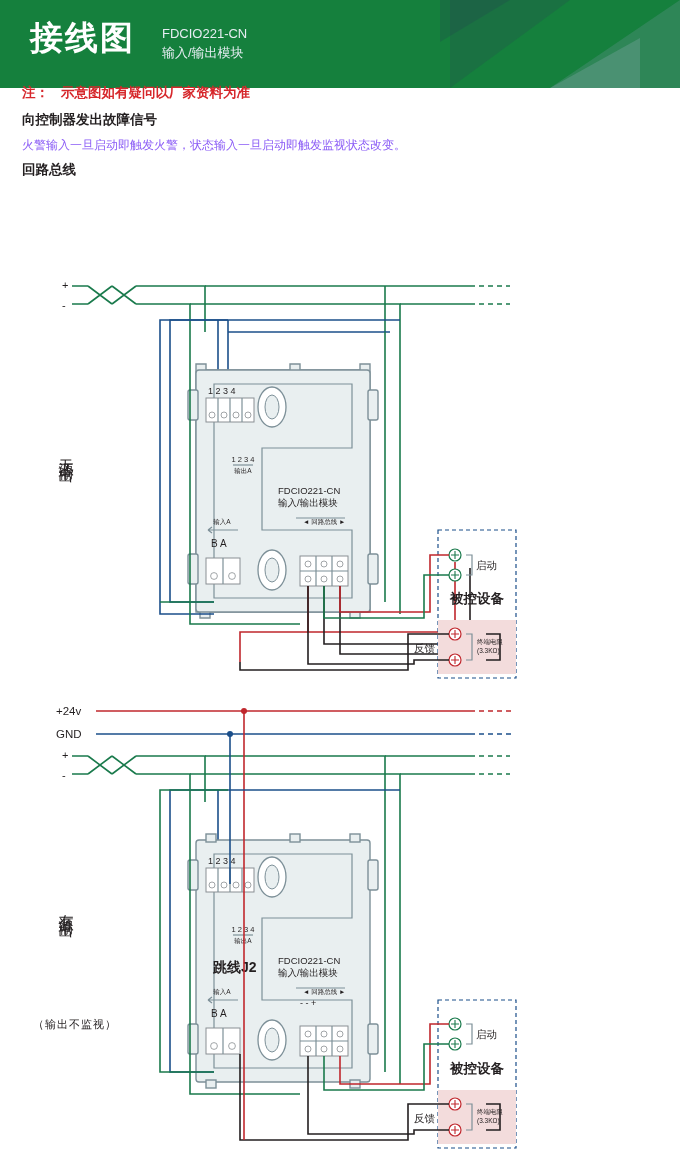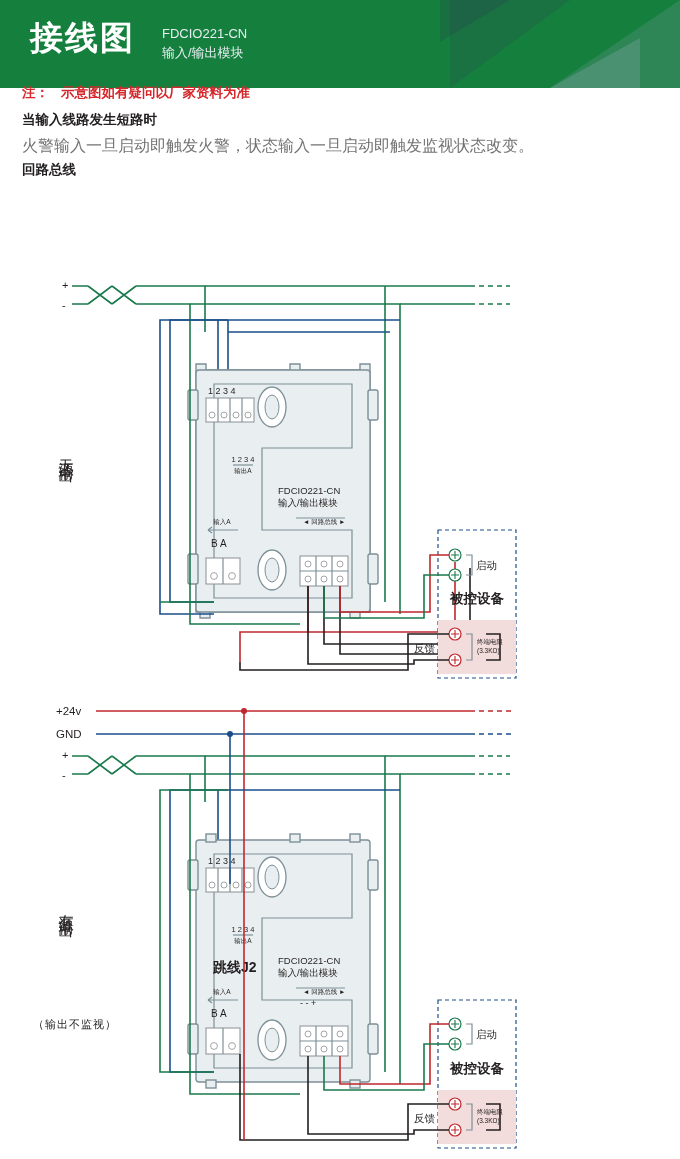--- a/index.html
+++ b/index.html
@@ -29,21 +29,21 @@
   }
   .header-sub{
     position:absolute;left:162px;top:24px;
     font-size:13px;color:#e6edf2;line-height:19px;
   }
   
   .textblock{position:absolute;left:22px;top:84px;width:636px;}
   .note-line{font-size:13.5px;color:#d6272b;font-weight:bold;margin-bottom:9px;}
   .note-line .note-label{margin-right:12px;}
   .h-line{font-size:13.5px;font-weight:bold;color:#231f20;margin:4px 0 5px;}
-  .p-line{font-size:16px;color:#737373;line-height:23px;margin:0 0 4px;}
+  .p-line{font-size:12px;color:#8b5cf6;line-height:23px;margin:0 0 4px;}
 
   
   .diagram{position:absolute;left:0;top:272px;width:680px;height:887px;}
   svg{display:block;}
 
   
   .vlabel{
     position:absolute;
     writing-mode:vertical-rl;
     text-orientation:upright;
@@ -63,21 +63,21 @@
   <div class="header-sub">
     <div>FDCIO221-CN</div>
     <div>输入/输出模块</div>
   </div>
 </div>
 
 <div class="textblock">
   <div class="note-line">
     <span class="note-label">注：</span><span>示意图如有疑问以厂家资料为准</span>
   </div>
-  <div class="h-line">当输入线路发生短路时</div>
+  <div class="h-line">向控制器发出故障信号</div>
   <div class="p-line">火警输入一旦启动即触发火警，状态输入一旦启动即触发监视状态改变。</div>
   <div class="h-line">回路总线</div>
 </div>
 
 <div class="diagram">
 
 <svg width="680" height="887" viewBox="0 0 680 887" xmlns="http://www.w3.org/2000/svg">
   <defs>
     <style>
       .w{fill:none;stroke-width:1.6;}

